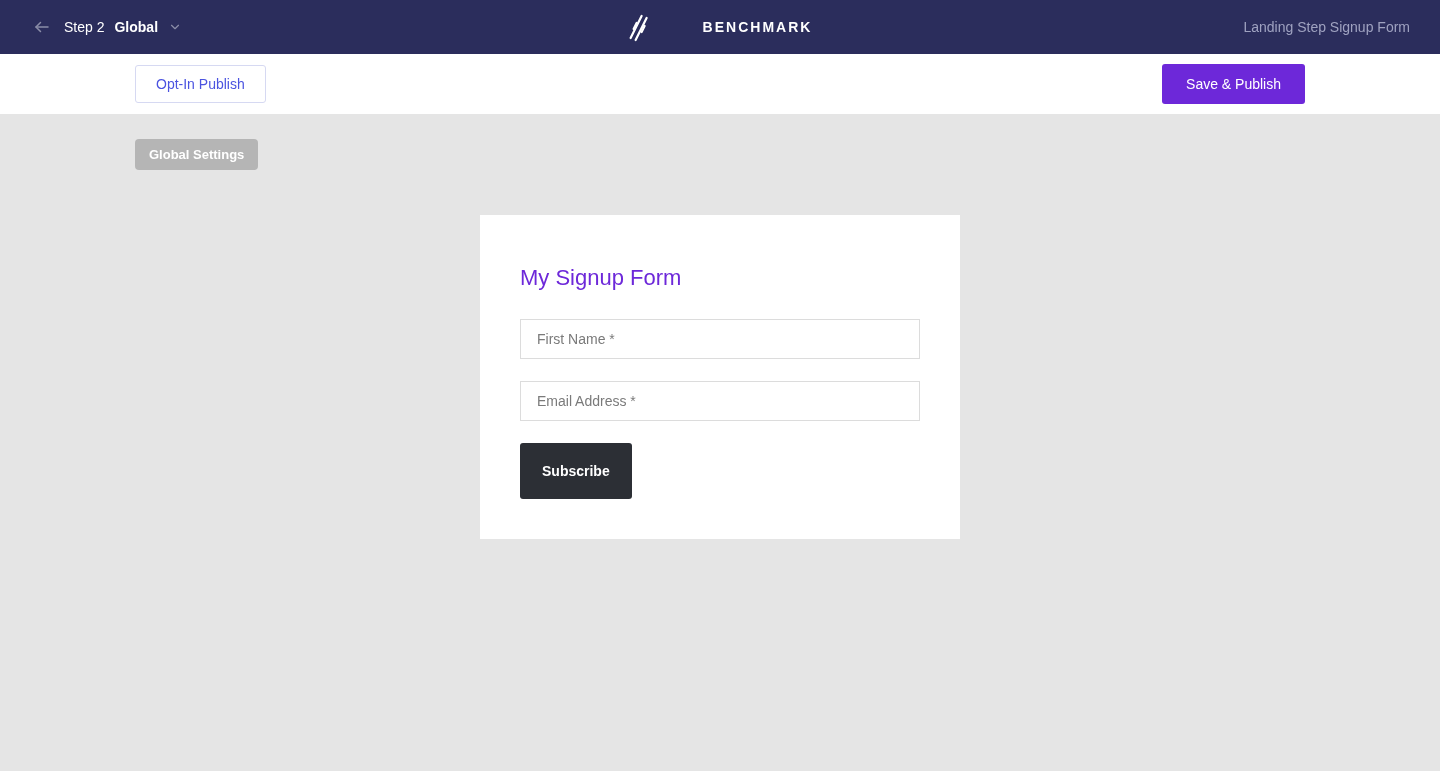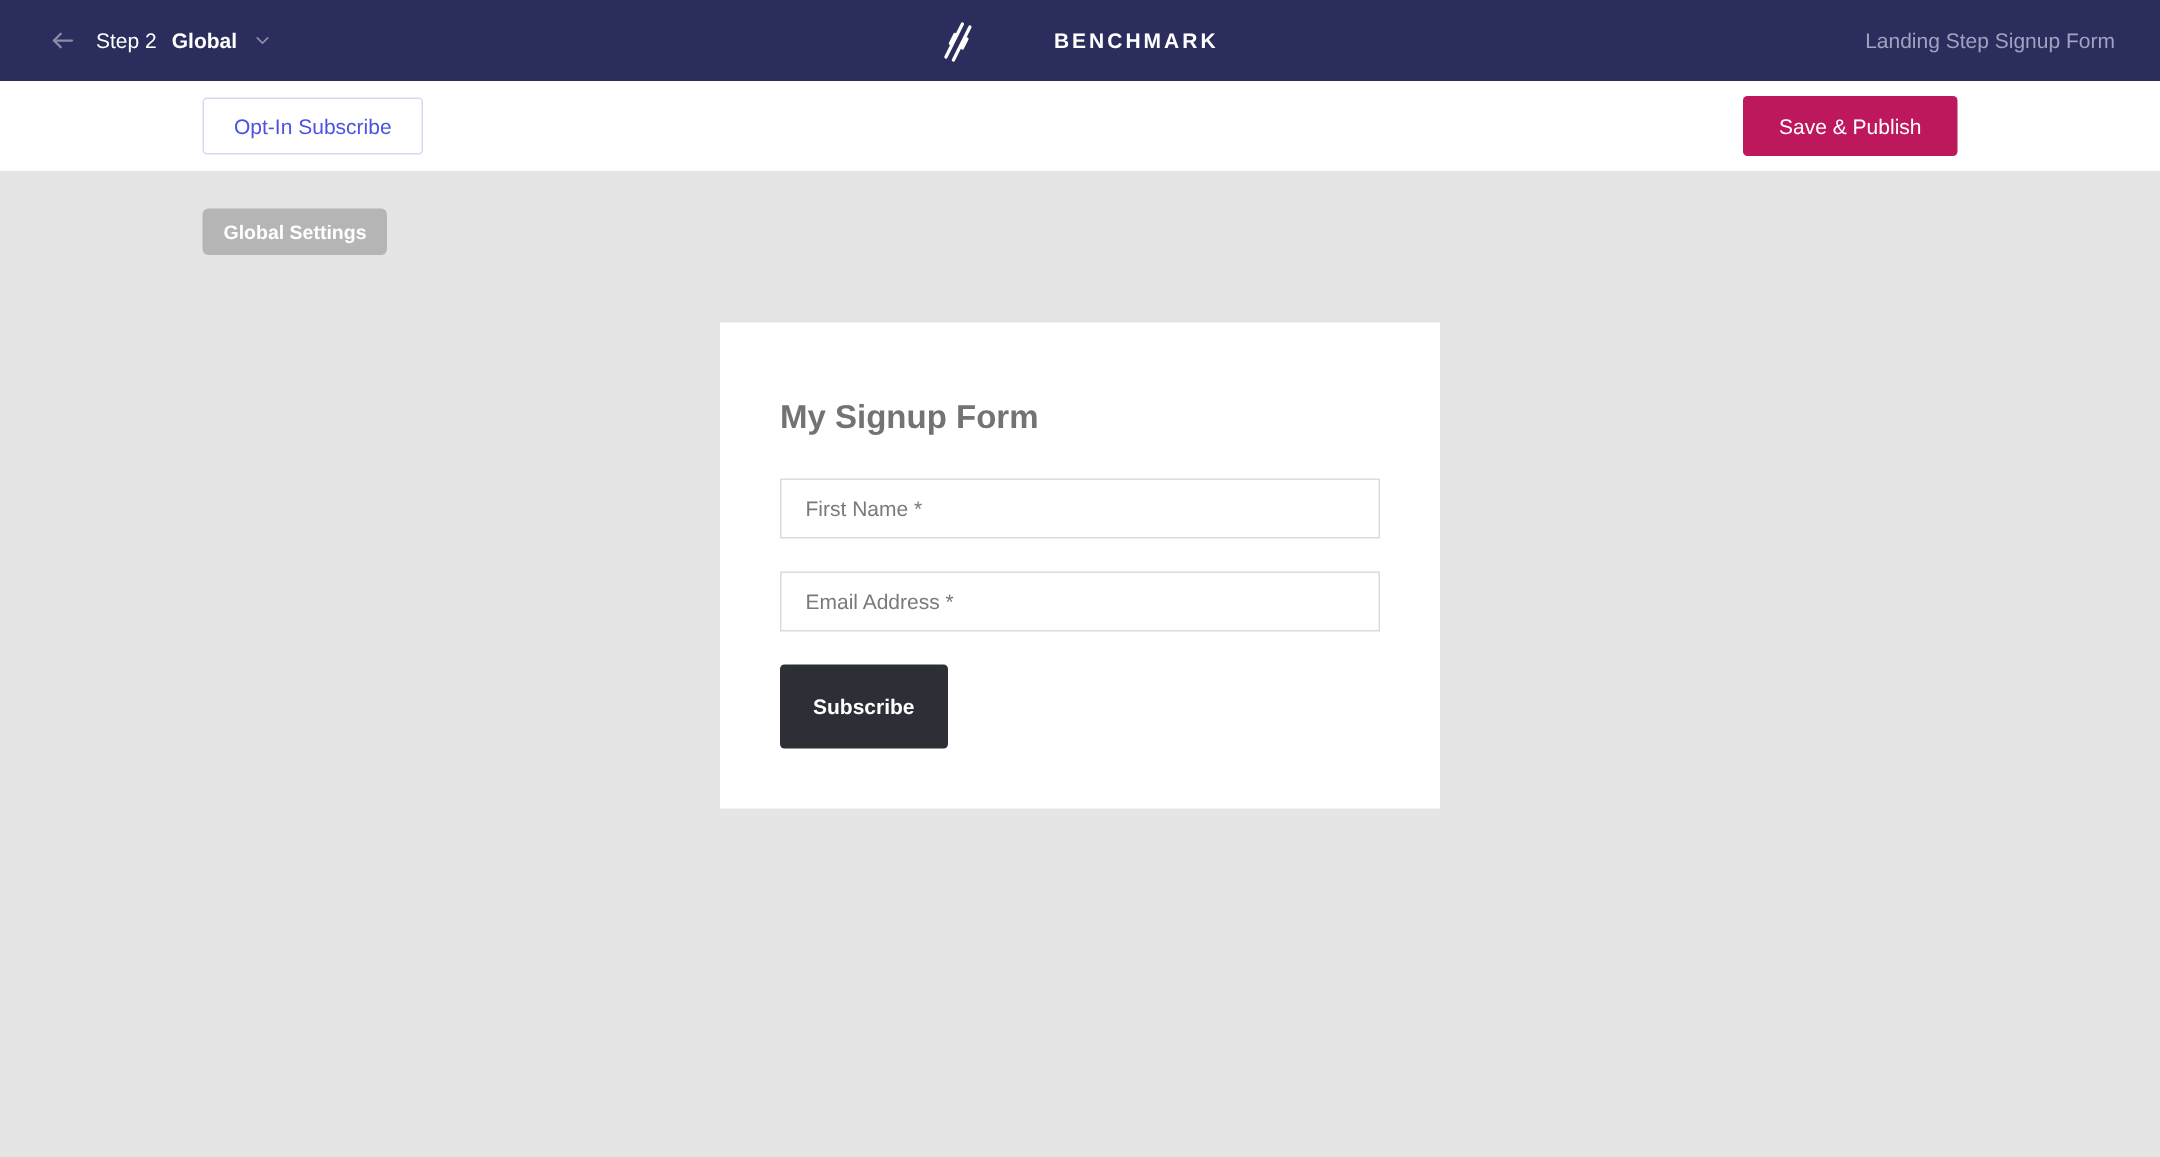--- a/index.html
+++ b/index.html
@@ -93,21 +93,21 @@
       background: #fff;
       border: 1px solid #d6d9f2;
       color: #4b53e0;
       font-size: 14px;
       padding: 10px 20px;
       border-radius: 3px;
       cursor: pointer;
       font-family: inherit;
     }
     .primary-button {
-      background: #be185d;
+      background: #6d28d9;
       color: #fff;
       border: none;
       font-size: 14px;
       padding: 12px 24px;
       border-radius: 3px;
       cursor: pointer;
       font-family: inherit;
     }
     
     .canvas {
@@ -129,22 +129,22 @@
       justify-content: center;
       margin-top: 45px;
     }
     .form-card {
       background: #fff;
       width: 480px;
       padding: 50px 40px 40px 40px;
     }
     .form-title {
       font-size: 22px;
-      font-weight: 700;
-      color: #737373;
+      font-weight: 400;
+      color: #6d28d9;
       margin-bottom: 28px;
     }
     .form-input {
       width: 100%;
       height: 40px;
       border: 1px solid #dcdcdc;
       padding: 0 16px;
       font-size: 14px;
       color: #333;
       margin-bottom: 22px;
@@ -196,21 +196,21 @@
         <line x1="14" y1="20" x2="17" y2="14" stroke="#fff" stroke-width="2.2" stroke-linecap="round"></line>
       </svg>
     </span>
     <span class="logo-text">BENCHMARK</span>
   </div>
 
   <div class="topbar-right">Landing Step Signup Form</div>
 </div>
 
 <div class="subbar">
-  <button class="outline-button">Opt-In Subscribe</button>
+  <button class="outline-button">Opt-In Publish</button>
   <button class="primary-button">Save &amp; Publish</button>
 </div>
 
 <div class="canvas">
   <span class="global-settings-tag">Global Settings</span>
 
   <div class="form-card-wrap">
     <div class="form-card">
       <h2 class="form-title">My Signup Form</h2>
       <input type="text" class="form-input" placeholder="First Name *" style="">

